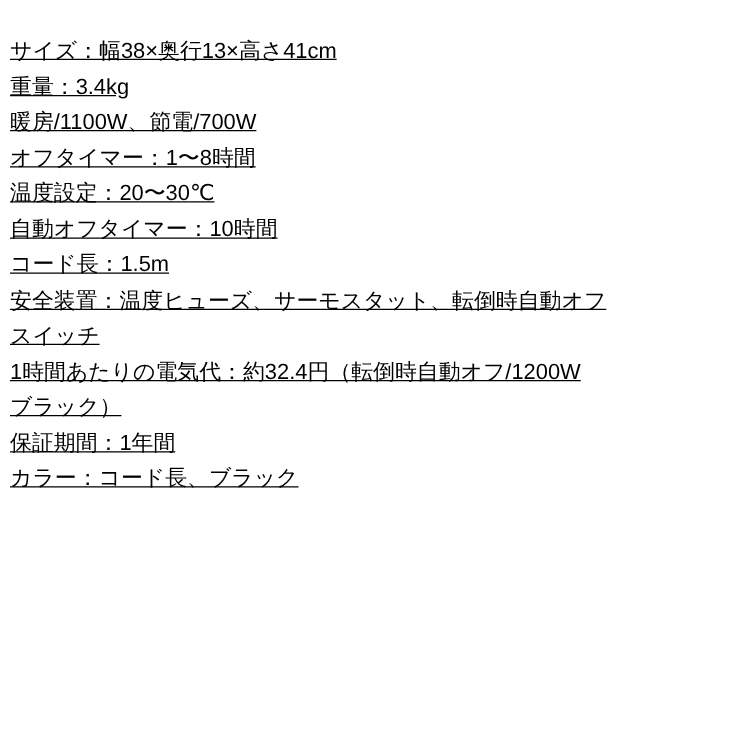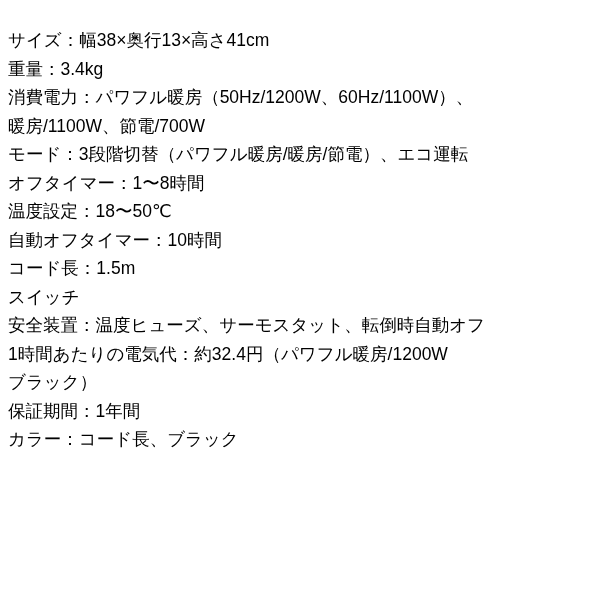--- a/index.html
+++ b/index.html
@@ -18,44 +18,43 @@
     box-sizing: border-box;
     width: 600px;
     height: 600px;
     padding: 26px 8px 0 8px;
     background: #ffffff;
   }
   .spec-list {
     list-style: none;
     margin: 0;
     padding: 0;
+    text-decoration: underline;
   }
   .spec-line {
     font-size: 17.5px;
     line-height: 28.5px;
     letter-spacing: 0px;
     color: #000000;
     white-space: pre-wrap;
     word-break: break-all;
   }
 </style>
 </head>
 <body>
 
 <div class="spec-sheet">
   <ul class="spec-list">
     <li class="spec-line">サイズ：幅38×奥行13×高さ41cm</li>
     <li class="spec-line">重量：3.4kg</li>
-    <li class="spec-line">消費電力：パワフル暖房（50Hz/1200W、60Hz/1100W）、</li>
     <li class="spec-line">暖房/1100W、節電/700W</li>
-    <li class="spec-line">モード：3段階切替（パワフル暖房/暖房/節電）、エコ運転</li>
     <li class="spec-line">オフタイマー：1〜8時間</li>
-    <li class="spec-line">温度設定：18〜50℃</li>
+    <li class="spec-line">温度設定：20〜30℃</li>
     <li class="spec-line">自動オフタイマー：10時間</li>
     <li class="spec-line">コード長：1.5m</li>
+    <li class="spec-line">安全装置：温度ヒューズ、サーモスタット、転倒時自動オフ</li>
     <li class="spec-line">スイッチ</li>
-    <li class="spec-line">安全装置：温度ヒューズ、サーモスタット、転倒時自動オフ</li>
-    <li class="spec-line">1時間あたりの電気代：約32.4円（パワフル暖房/1200W</li>
+    <li class="spec-line">1時間あたりの電気代：約32.4円（転倒時自動オフ/1200W</li>
     <li class="spec-line">ブラック）</li>
     <li class="spec-line">保証期間：1年間</li>
     <li class="spec-line">カラー：コード長、ブラック</li>
   </ul>
 </div>
 
 </body></html>

